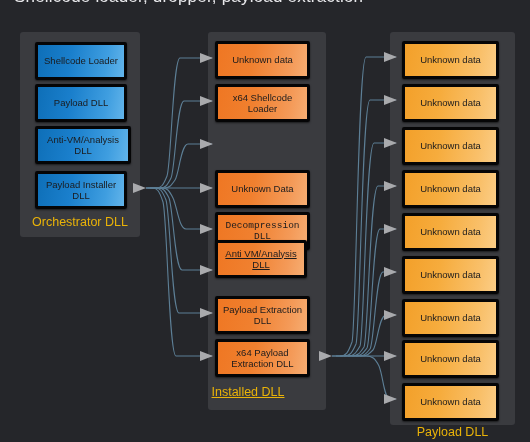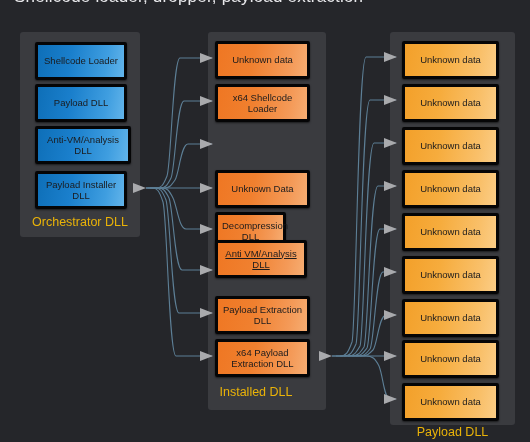--- a/index.html
+++ b/index.html
@@ -59,21 +59,21 @@
 <body>
 
 <div id="stage">
 
   <div class="page-title">Shellcode loader, dropper, payload extraction</div>
 
   <div class="panel" style="left:20px;top:32px;width:120px;height:205px;"></div>
   <div class="panel-label" style="left:20px;top:215px;width:120px;">Orchestrator DLL</div>
 
   <div class="panel" style="left:208px;top:32px;width:118px;height:378px;"></div>
-  <div class="panel-label" style="left:208px;top:385px;width:96px;">Installed DLL</div>
+  <div class="panel-label" style="left:200px;top:385px;width:96px;text-decoration:underline;">Installed DLL</div>
 
   <div class="panel" style="left:390px;top:32px;width:125px;height:393px;"></div>
   <div class="panel-label" style="left:390px;top:425px;width:125px;">Payload DLL</div>
 
   <svg class="links" viewBox="0 0 530 442">
 
     <g>
       <path class="lnk" d="M146,188 H156 C161,188 163,186 167,176 C171,166 173,58 180,58 H212"></path>
       <path class="lnk" d="M150,188 H160 C165,188 167,186 171,178 C175,170 177,101 184,101 H212"></path>
       <path class="lnk" d="M154,188 H164 C169,188 171,186 175,180 C179,174 181,144 188,144 H212"></path>
@@ -135,21 +135,21 @@
 
   <div class="node orange" style="left:215px;top:41px;width:95px;height:33px;">
     <span>Unknown data</span>
   </div>
   <div class="node orange" style="left:215px;top:84px;width:95px;height:33px;">
     <span>x64 Shellcode Loader</span>
   </div>
   <div class="node orange" style="left:215px;top:170px;width:95px;height:33px;">
     <span>Unknown Data</span>
   </div>
-  <div class="node orange" style="left:215px;top:212px;width:71px;height:33px;">
+  <div class="node orange" style="left:215px;top:212px;width:95px;height:33px;font-family:Liberation Mono, monospace;">
     <span>Decompression DLL</span>
   </div>
   <div class="node orange" style="left:215px;top:240px;width:92px;height:33px;text-decoration:underline;">
     <span>Anti VM/Analysis DLL</span>
   </div>
   <div class="node orange" style="left:215px;top:296px;width:95px;height:22px;">
     <span>Payload Extraction DLL</span>
   </div>
   <div class="node orange" style="left:215px;top:339px;width:95px;height:34px;justify-content:center;">
     <span>x64 Payload Extraction DLL</span>

